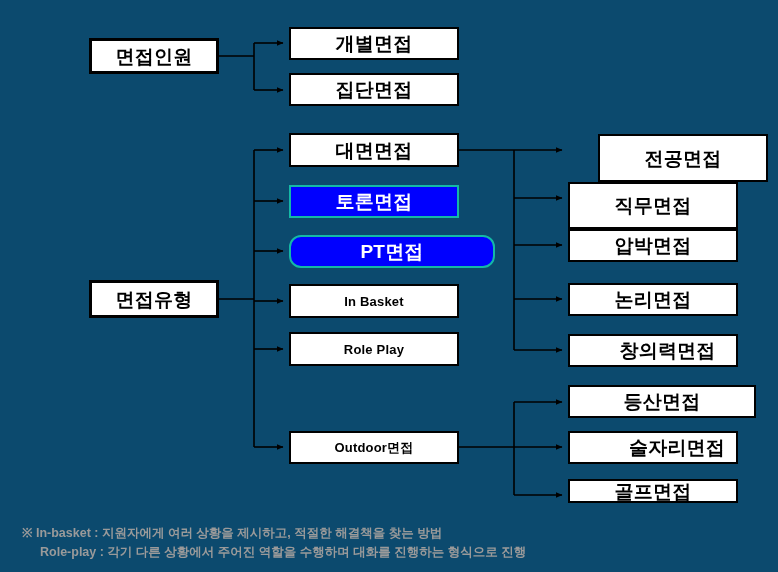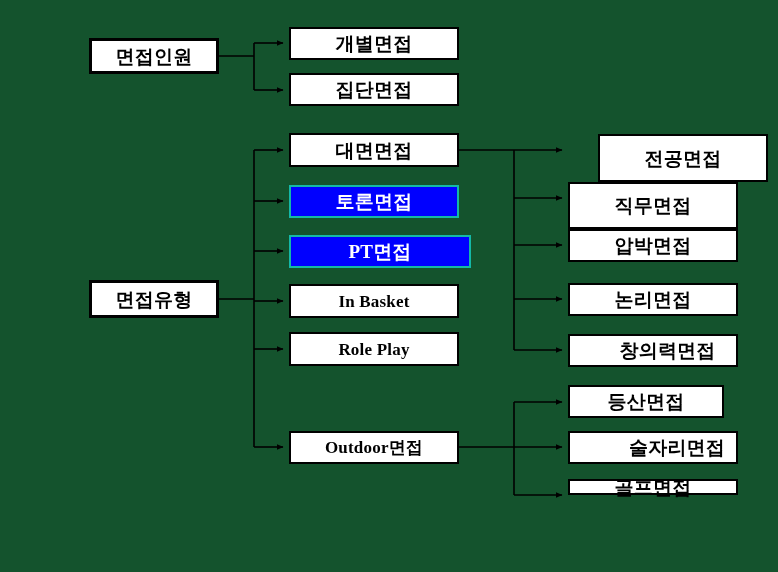--- a/index.html
+++ b/index.html
@@ -4,22 +4,22 @@
 <style>
   html, body {
     margin: 0;
     padding: 0;
     background: #ffffff;
   }
   #canvas {
     position: relative;
     width: 778px;
     height: 572px;
-    background: #14532d;
-    font-family: Liberation Serif, serif;
+    background: #0c4a6e;
+    font-family: Liberation Sans, sans-serif;
     overflow: hidden;
   }
   #wires {
     position: absolute;
     left: 0;
     top: 0;
     width: 778px;
     height: 572px;
     pointer-events: none;
   }
@@ -41,21 +41,21 @@
   .node.root {
     border-width: 3px;
     font-size: 19px;
   }
   .node.highlight {
     background: #0000FF;
     color: #FFFFFF;
     border: 2px solid #14b8a6;
   }
   .node.latin {
-    font-size: 17px;
+    font-size: 13px;
     font-weight: bold;
   }
   .footnotes {
     position: absolute;
     left: 22px;
     top: 524px;
     width: 740px;
     color: #9a9a9a;
     font-size: 12.5px;
     font-weight: bold;
@@ -112,28 +112,32 @@
     </g>
   </svg>
 
   <div id="nodes-layer">
       <div class="node root" style="left: 89px; top: 38px; width: 130px; height: 36px;">면접인원</div>
       <div class="node root" style="left: 89px; top: 280px; width: 130px; height: 38px;">면접유형</div>
       <div class="node" style="left: 289px; top: 27px; width: 170px; height: 33px;">개별면접</div>
       <div class="node" style="left: 289px; top: 73px; width: 170px; height: 33px;">집단면접</div>
       <div class="node" style="left: 289px; top: 133px; width: 170px; height: 34px;">대면면접</div>
       <div class="node highlight" style="left: 289px; top: 185px; width: 170px; height: 33px;">토론면접</div>
-      <div class="node highlight" style="left: 289px; top: 235px; width: 182px; height: 33px;">PT면접</div>
+      <div class="node highlight" style="left: 289px; top: 235px; width: 206px; height: 33px; border-radius: 12px;">PT면접</div>
       <div class="node latin" style="left: 289px; top: 284px; width: 170px; height: 34px;">In Basket</div>
       <div class="node latin" style="left: 289px; top: 332px; width: 170px; height: 34px;">Role  Play</div>
       <div class="node latin" style="left: 289px; top: 431px; width: 170px; height: 33px;">Outdoor면접</div>
       <div class="node" style="left: 568px; top: 134px; width: 170px; height: 48px; margin-left: 30px;">전공면접</div>
       <div class="node" style="left: 568px; top: 182px; width: 170px; height: 47px;">직무면접</div>
       <div class="node" style="left: 568px; top: 229px; width: 170px; height: 33px;">압박면접</div>
       <div class="node" style="left: 568px; top: 283px; width: 170px; height: 33px;">논리면접</div>
       <div class="node" style="left: 568px; top: 334px; width: 170px; height: 33px; padding-left: 29px;">창의력면접</div>
-      <div class="node" style="left: 568px; top: 385px; width: 156px; height: 33px;">등산면접</div>
+      <div class="node" style="left: 568px; top: 385px; width: 188px; height: 33px;">등산면접</div>
       <div class="node" style="left: 568px; top: 431px; width: 170px; height: 33px; padding-left: 48px;">술자리면접</div>
-      <div class="node" style="left: 568px; top: 479px; width: 170px; height: 16px;">골프면접</div>
+      <div class="node" style="left: 568px; top: 479px; width: 170px; height: 24px;">골프면접</div>
     </div>
 
+  <div class="footnotes" id="footnotes">
+      <div>※ In-basket : 지원자에게 여러 상황을 제시하고, 적절한 해결책을 찾는 방법</div>
+      <div class="fn-indent">Role-play : 각기 다른 상황에서 주어진 역할을 수행하며 대화를 진행하는 형식으로 진행</div>
+    </div>
 
 </div>
 
 </body></html>

